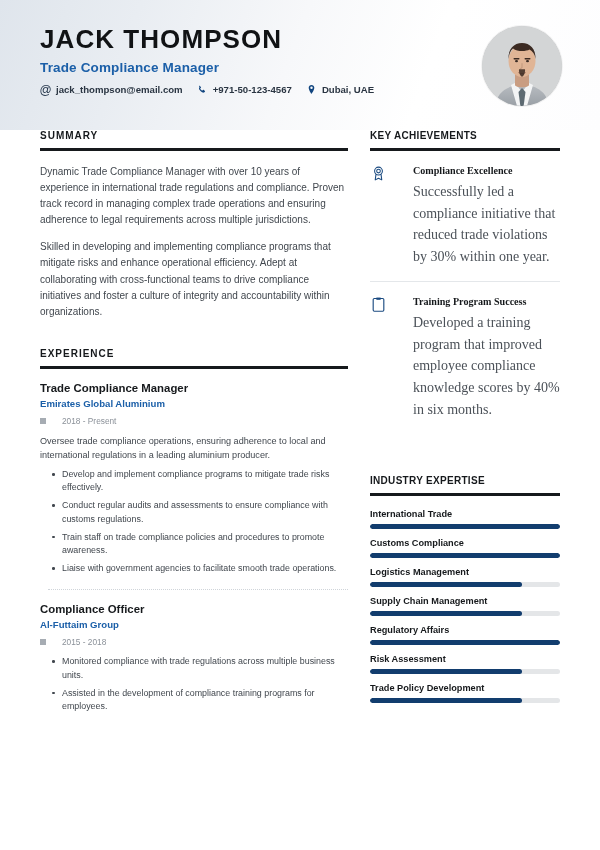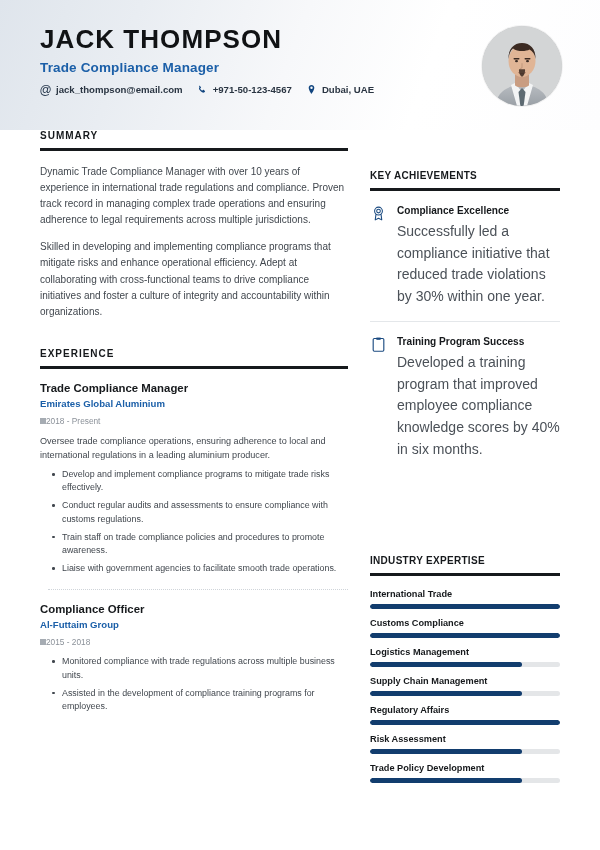--- a/index.html
+++ b/index.html
@@ -99,21 +99,21 @@
   .col-left { width: 308px; flex: 0 0 308px; }
   .col-right { width: 190px; flex: 0 0 190px; }
 
   .section-title {
     font-size: 10px;
     font-weight: 700;
     letter-spacing: 1.0px;
     color: #16191c;
     margin: 0 0 7px 0;
   }
-  .section-title.tight { letter-spacing: 0.3px; margin-top: 40px; }
+  .section-title.tight { letter-spacing: 0.3px; }
   .section-rule {
     height: 2.5px;
     background: #16191c;
     margin-bottom: 13px;
   }
   .section-block { margin-bottom: 4px; }
 
   .para {
     font-size: 10px;
     line-height: 1.62;
@@ -132,21 +132,21 @@
   }
   .job-company {
     font-size: 9.6px;
     font-weight: 700;
     color: #1b5fa8;
     margin: 0 0 7px 0;
   }
   .job-date {
     display: flex;
     align-items: center;
-    gap: 0;
+    gap: 16px;
     font-size: 8.3px;
     color: #8b9199;
     margin: 0 0 8px 0;
   }
   .date-icon {
     width: 6px;
     height: 6px;
     background: #a6acb3;
     flex: 0 0 auto;
   }
@@ -179,22 +179,23 @@
     background: #41474e;
   }
   .divider-dotted {
     border-top: 1px dotted #cfd4d9;
     margin: 14px 0 13px 8px;
   }
 
   
   .ach {
     display: flex;
-    gap: 10px;
+    gap: 26px;
     margin-bottom: 13px;
+    font-family: Liberation Serif, serif;
   }
   .ach-icon {
     width: 17px;
     flex: 0 0 17px;
     color: #1a4a80;
     padding-top: 1px;
   }
   .ach-icon svg { display: block; }
   .ach-body { flex: 1 1 auto; }
   .ach-title {

